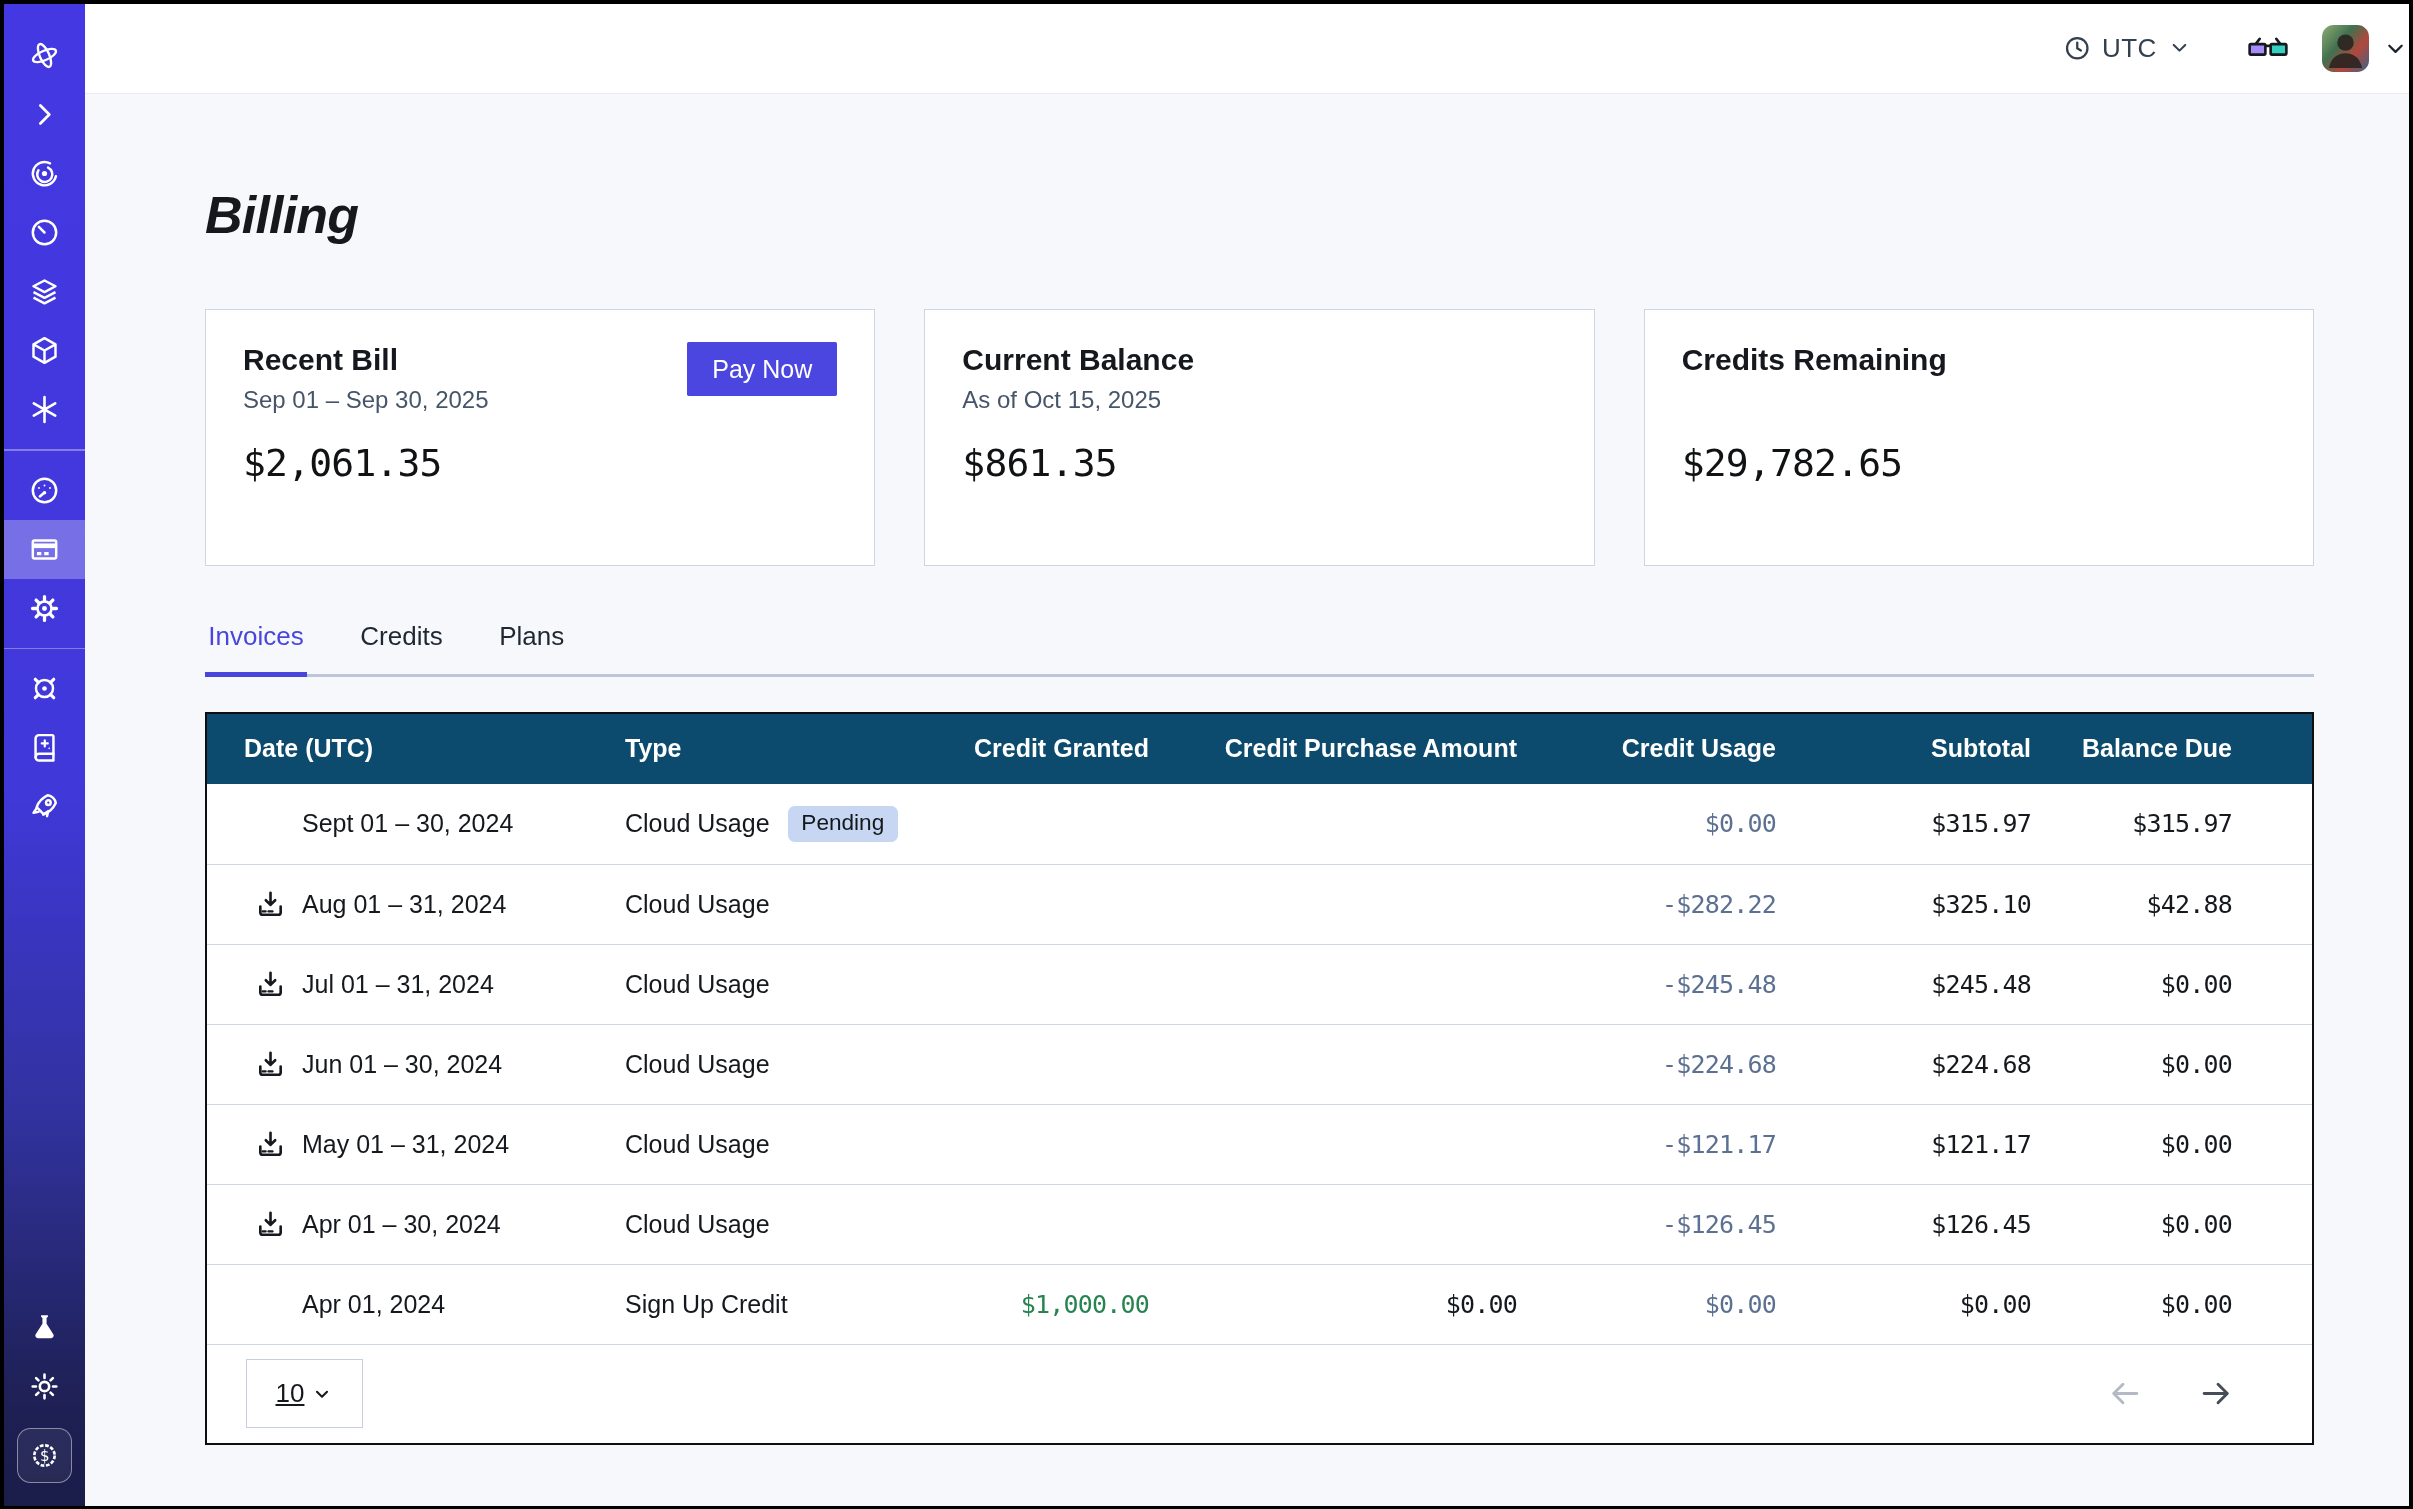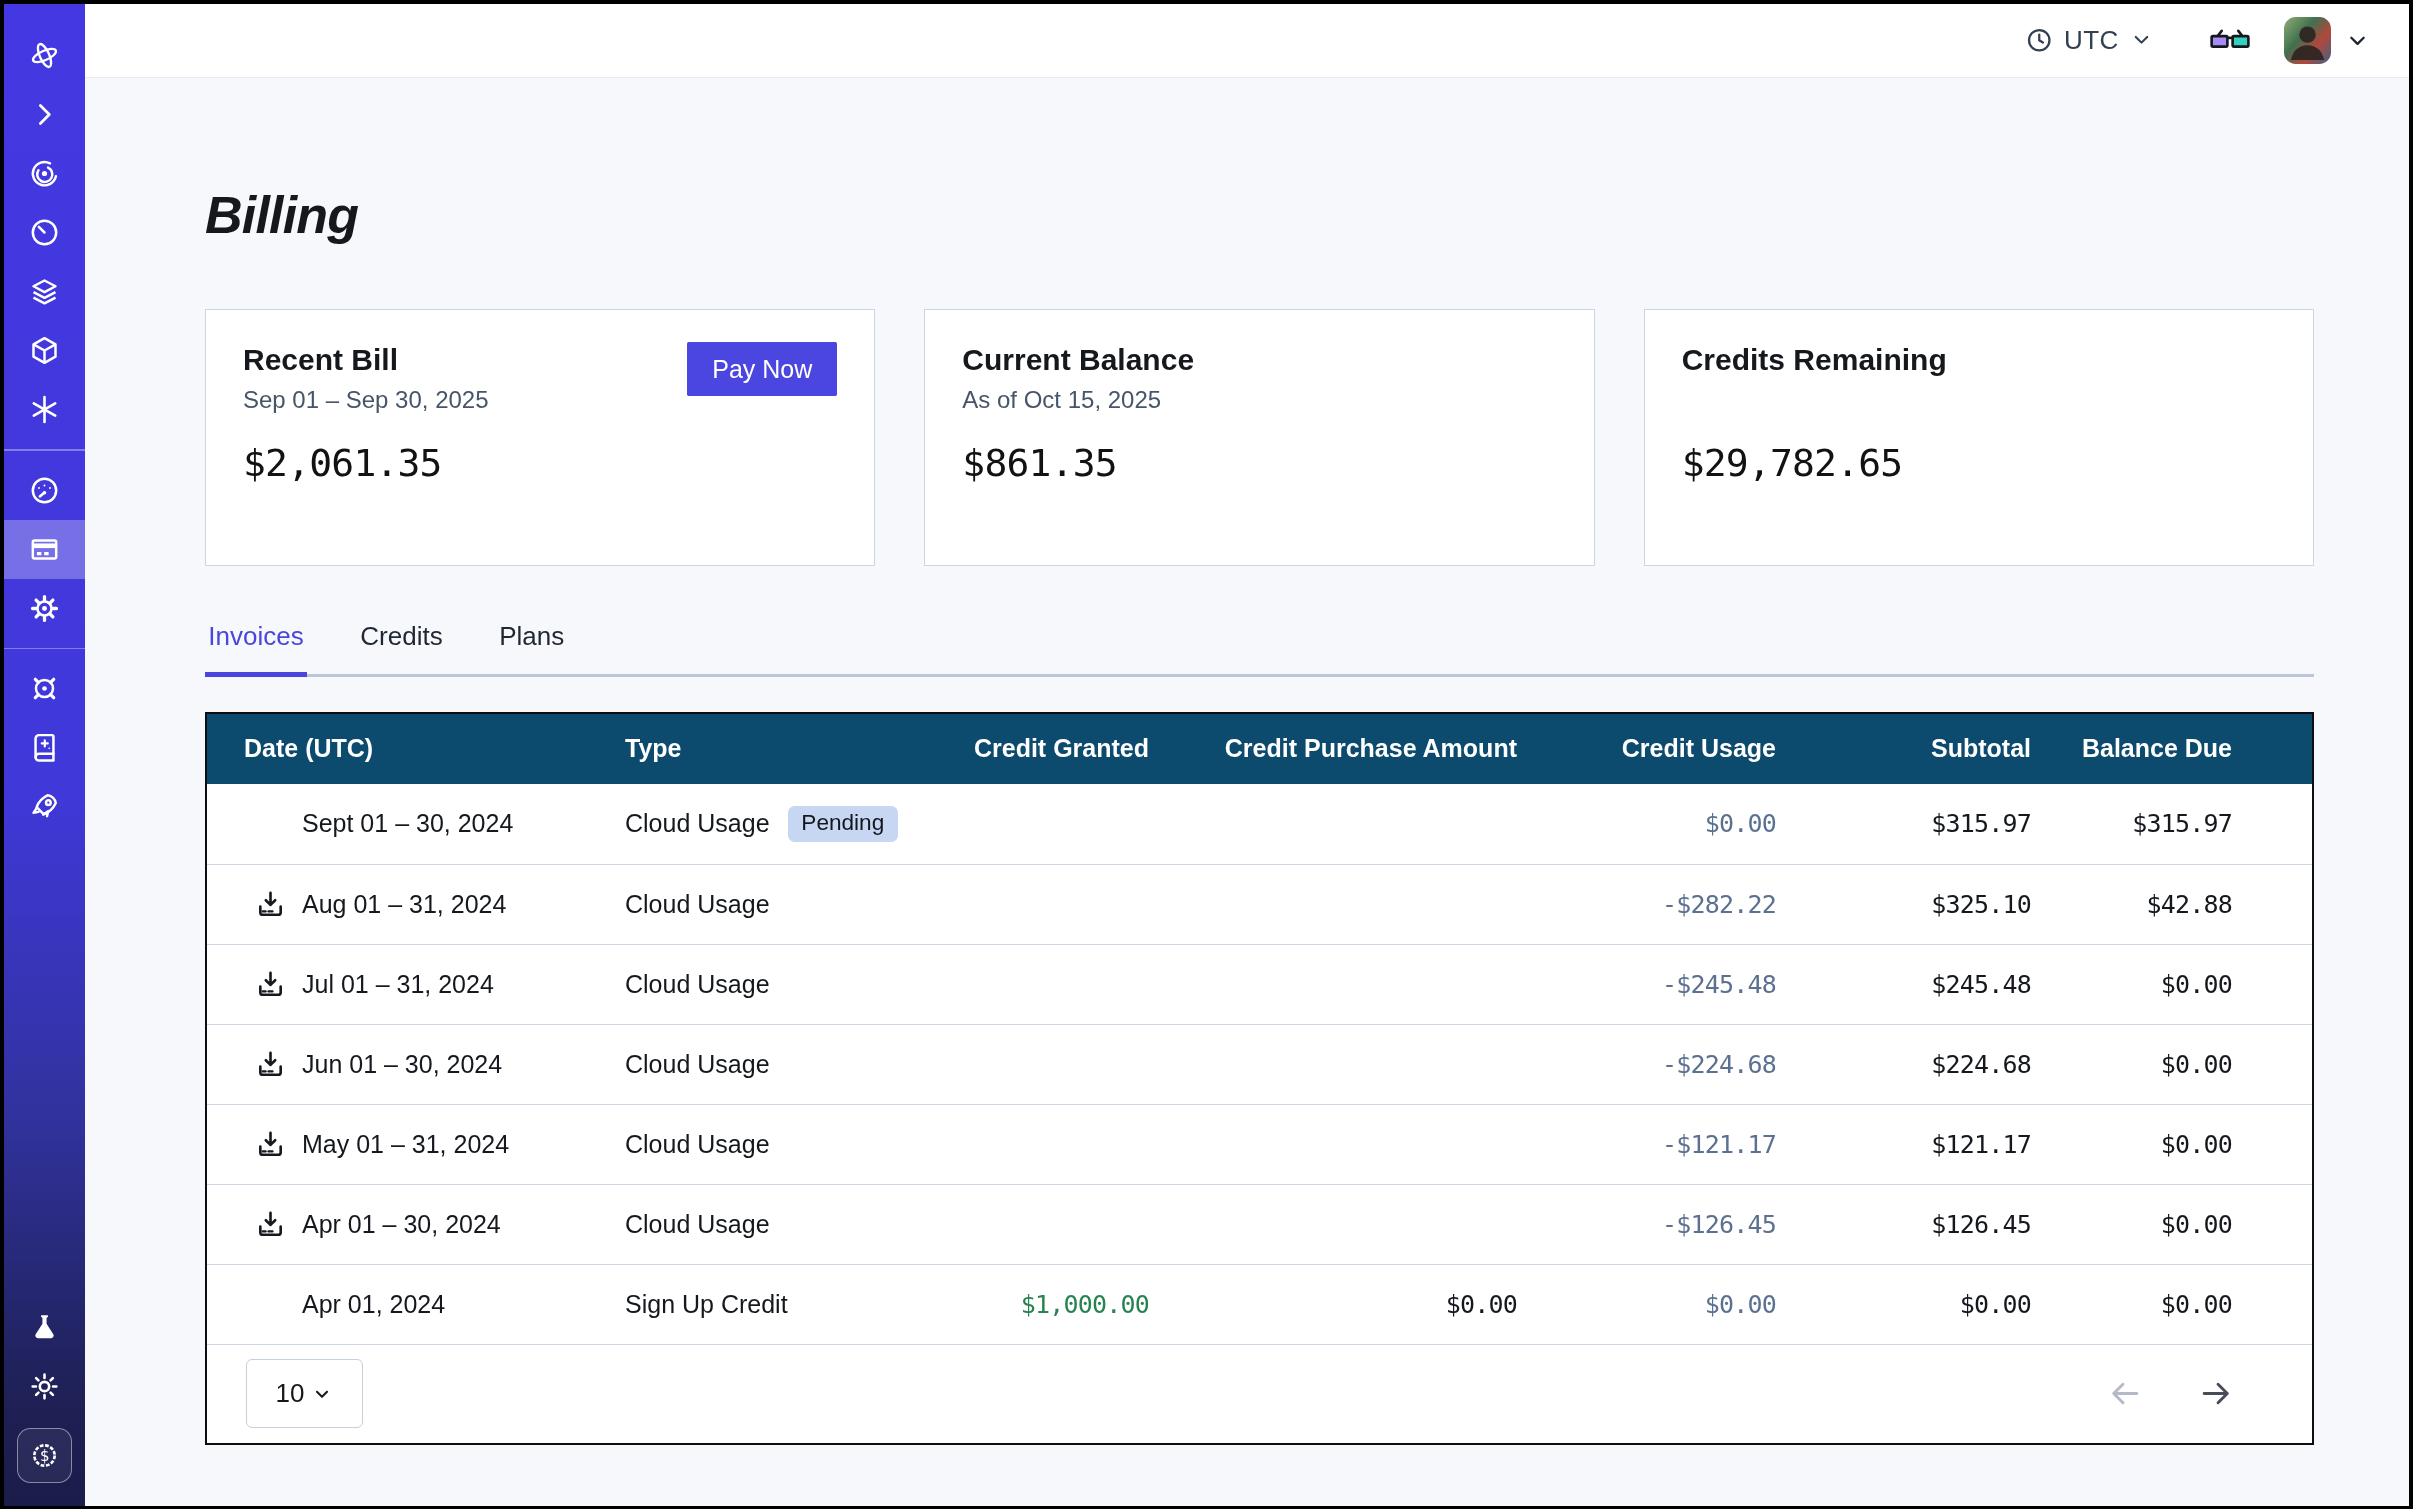--- a/index.html
+++ b/index.html
@@ -23,24 +23,24 @@
   .nav-item{ height:59px; display:flex; align-items:center; justify-content:center; color:#fff; cursor:pointer; }
   .nav-item svg{ width:33px; height:33px; }
   .nav-item.active{ background:rgba(255,255,255,0.28); }
   .side-divider{ height:1.7px; background:rgba(255,255,255,0.35); margin:10px 0; }
   .side-spacer{ flex:1; }
   .nav-item.boxed{ margin:11.7px auto 23.4px; width:55px; height:55px; border:1.7px solid rgba(255,255,255,0.45); border-radius:13.4px; background:rgba(255,255,255,0.06); }
   .sidebar .top-pad{ height:22px; }
 
   
   .topbar{
-    position:absolute; left:81px; top:0; right:0; height:74px;
+    position:absolute; left:81px; top:0; right:0; height:90px;
     background:#fff; border-bottom:1.7px solid #e8ebf1;
     display:flex; align-items:center; justify-content:flex-end;
-    padding-right:38px; z-index:4;
+    z-index:4;
   }
   .tz-group{ display:flex; align-items:center; gap:10px; color:#33404f; cursor:pointer; margin-right:55px; }
   .tz-group svg{ width:28.5px; height:28.5px; }
   .tz-label{ font-size:26px; font-weight:500; letter-spacing:0.4px; }
   .chev svg{ width:25px; height:25px; }
   .glasses-btn{ margin-right:33px; cursor:pointer; display:flex; }
   .avatar{ width:47px; height:47px; border-radius:11.7px; overflow:hidden; position:relative;
     background:linear-gradient(130deg,#8fae74 0%,#41704f 38%,#b2473c 66%,#3c6488 100%); cursor:pointer; }
   .avatar svg{ position:absolute; inset:0; }
   .user-chev{ margin-left:13.4px; color:#1c232c; cursor:pointer; display:flex; }
@@ -75,22 +75,22 @@
   .t-row .c1{ display:flex; align-items:center; padding-left:47px; gap:15px; }
   .t-row .c2{ display:flex; align-items:center; gap:18.4px; }
   .dl-icon{ width:33px; height:33px; flex:0 0 33px; color:#15181d; cursor:pointer; }
   .dl-icon.is-hidden{ visibility:hidden; cursor:default; }
   .badge{ background:#c7d7f3; color:#14171c; font-size:22.6px; padding:6.7px 13.4px; border-radius:6.7px; line-height:1; }
   .badge:empty{ display:none; }
   .amount{ font-family:"DejaVu Sans Mono", monospace; letter-spacing:-0.8px; }
   .c5.amount{ color:#5c7191; }
   .c3.amount{ color:#27834f; }
   .t-footer{ border-top:1.7px solid #cfd8e2; height:99px; display:flex; align-items:center; justify-content:space-between; padding:0 77px 0 39px; }
-  .page-size{ width:117px; height:69px; background:#fff; border:1.7px solid #c6cfdb; border-radius:6px;
-    display:flex; align-items:center; justify-content:center; gap:7px; font-size:26px; cursor:pointer; color:#15181d; }
+  .page-size{ width:117px; height:69px; background:#fff; border:1.7px solid #c6cfdb; border-radius:0;
+    display:flex; align-items:center; justify-content:center; gap:7px; font-size:26px; cursor:pointer; color:#15181d;text-decoration:underline; }
   .page-size svg{ width:22px; height:22px; }
   .pager{ display:flex; gap:55px; align-items:center; }
   .pager .arrow{ width:37px; height:37px; cursor:pointer; display:flex; }
   .arrow.prev{ color:#b3bac6; }
   .arrow.next{ color:#454d59; }
 </style>
 </head>
 <body>
 
 <nav class="sidebar">

